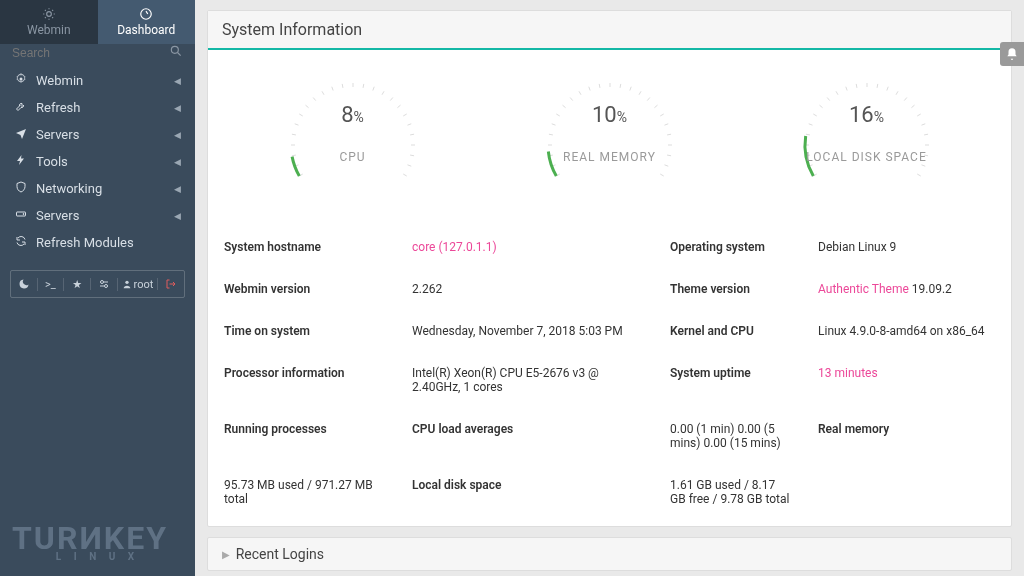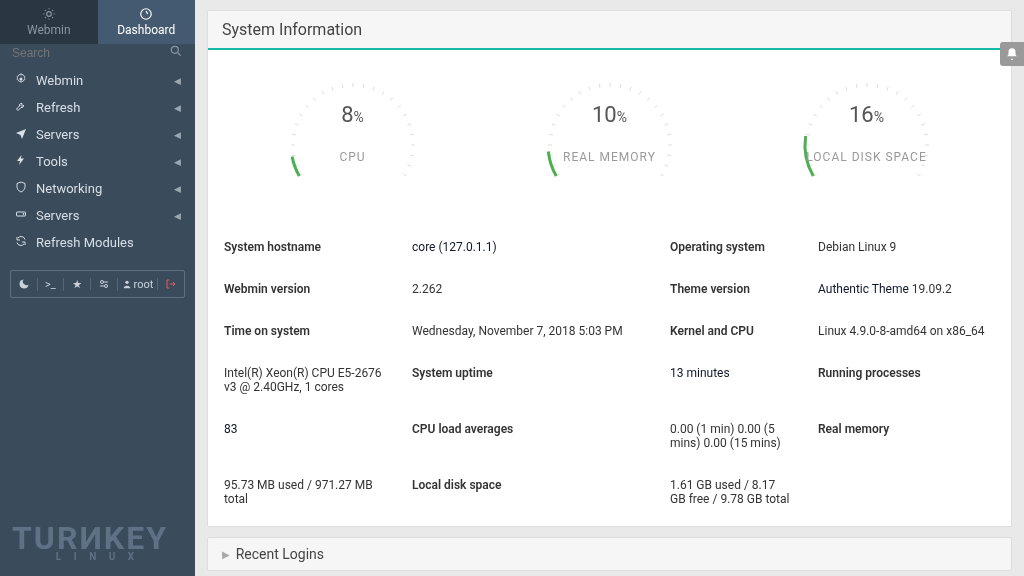--- a/index.html
+++ b/index.html
@@ -34,21 +34,21 @@
   .panel-body { padding: 10px 16px 20px 16px; }
   .gauges { display: flex; justify-content: space-around; padding: 10px 0 20px 0; }
   .gauge { display: flex; flex-direction: column; align-items: center; position: relative; }
   .gauge svg { width: 150px; height: 150px; }
   .gauge-label { position: absolute; top: 80px; font-size: 12px; letter-spacing: 1px; color: #9a9a9a; text-transform: uppercase; }
   .gauge-val { position: absolute; top: 32px; font-size: 22px; color: #555; }
   .gauge-val .pct { font-size: 14px; }
 
   .info-grid { display: grid; grid-template-columns: 160px 230px 120px auto; row-gap: 8px; column-gap: 6px; font-size: 12px; color: #333; gap: 28px; }
   .info-grid .key { font-weight: 600; }
-  .link { color: #0f172a; }
+  .link { color: #ec4899; }
   .collapsed { margin: 10px 12px 0 12px; background: #f6f6f6; border: 1px solid #ddd; border-radius: 2px; padding: 8px 14px; font-size: 14px; color: #444; display: flex; align-items: center; gap: 6px; }
   .collapsed .tri { font-size: 10px; color: #aaa; }
 </style>
 </head>
 <body>
 
 <div class="app">
   <div class="sidebar">
     <div class="tabs">
       <div class="tab inactive">
@@ -280,25 +280,25 @@
             <div class="key">Operating system</div>
             <div>Debian Linux 9</div>
             <div class="key">Webmin version</div>
             <div>2.262</div>
             <div class="key">Theme version</div>
             <div><span class="link">Authentic Theme</span> 19.09.2</div>
             <div class="key">Time on system</div>
             <div>Wednesday, November 7, 2018 5:03 PM</div>
             <div class="key">Kernel and CPU</div>
             <div>Linux 4.9.0-8-amd64 on x86_64</div>
+            <div class="key">Processor information</div>
             <div>Intel(R) Xeon(R) CPU E5-2676 v3 @ 2.40GHz, 1 cores</div>
             <div class="key">System uptime</div>
             <div><span class="link">13 minutes</span></div>
             <div class="key">Running processes</div>
-            <div><span class="link">83</span></div>
             <div class="key">CPU load averages</div>
             <div>0.00 (1 min) 0.00 (5 mins) 0.00 (15 mins)</div>
             <div class="key">Real memory</div>
             <div>95.73 MB used / 971.27 MB total</div>
             <div class="key">Local disk space</div>
             <div>1.61 GB used / 8.17 GB free / 9.78 GB total</div>
           </div>
       </div>
     </div>
     <div class="collapsed">

